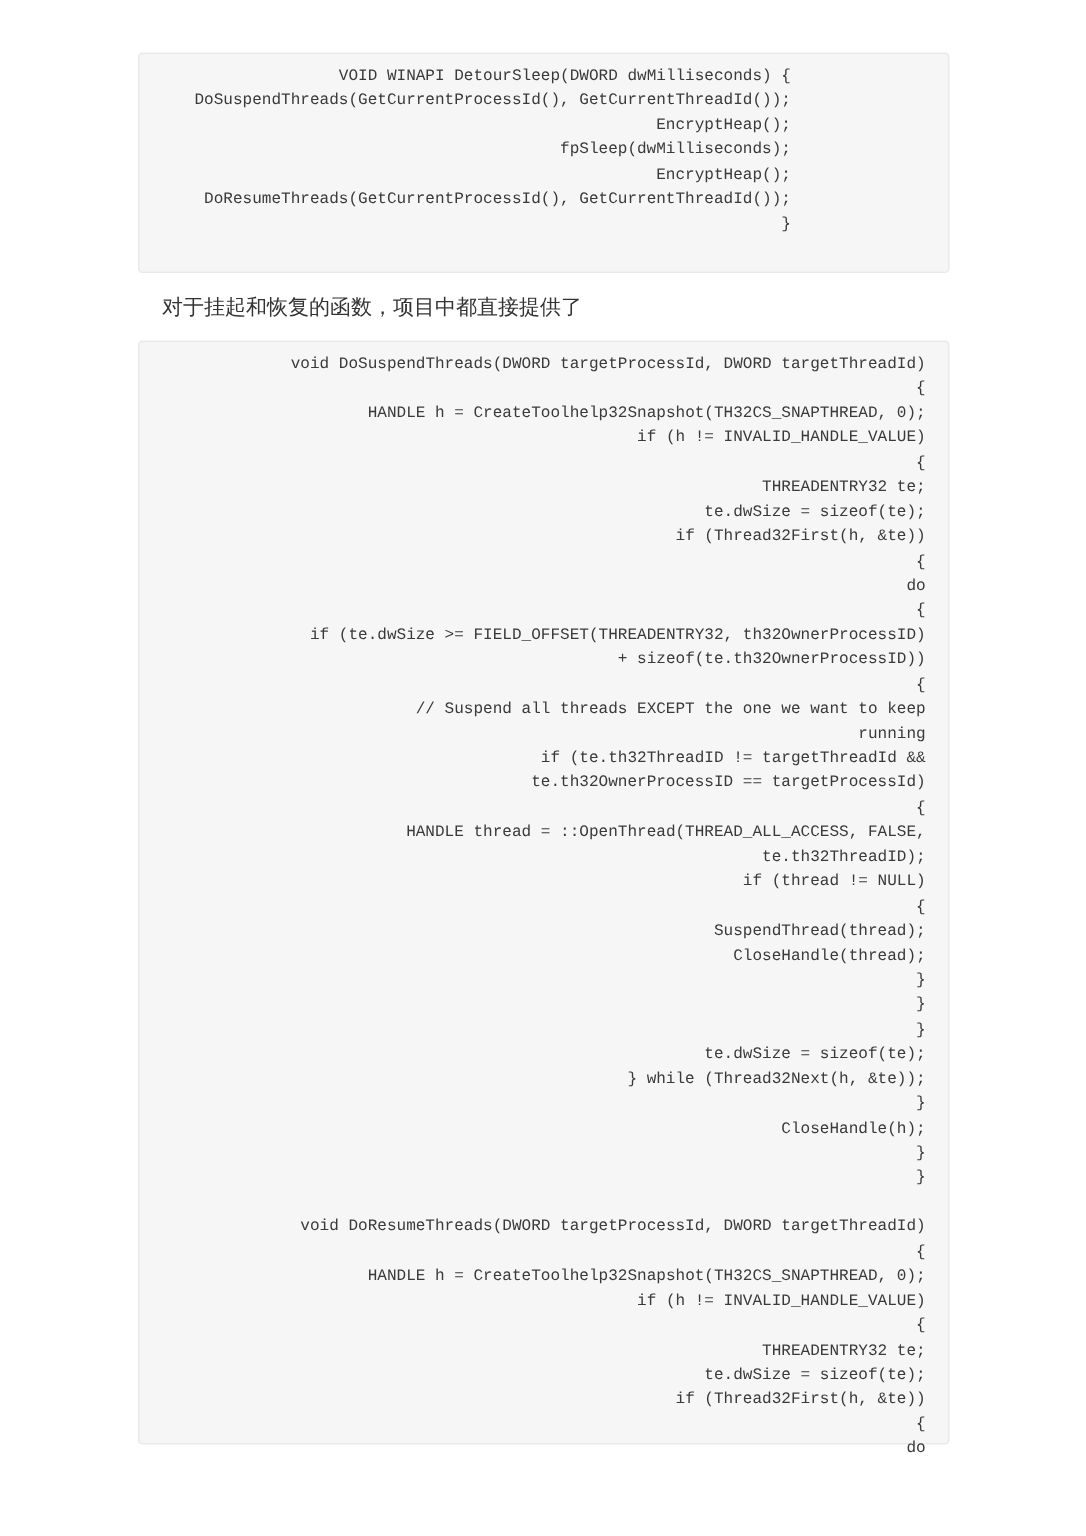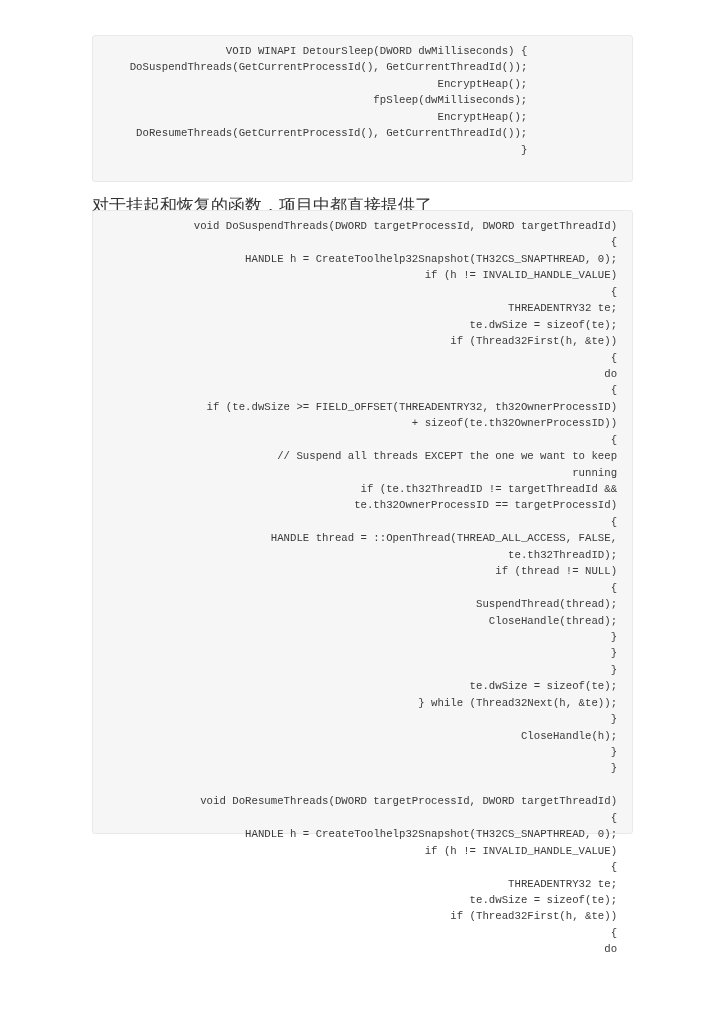--- a/index.html
+++ b/index.html
@@ -37,30 +37,30 @@
       display: block;
       height: 16.45px;
       text-align: right;
     }
     #code-block-1 {
       top: 35px;
       height: 147px;
     }
     #code-block-1 pre { top: 7px; }
     #code-block-2 {
-      top: 210px;
-      height: 624px;
+      top: 227px;
+      height: 736px;
     }
     #code-block-2 pre { top: 7px; }
     .paragraph {
       position: absolute;
-      left: 92px;
+      left: 108px;
       top: 197px;
       font-family: "DejaVu Sans", "Liberation Sans", sans-serif;
-      font-size: 17px;
+      font-size: 14px;
       line-height: 16px;
       color: #333333;
       margin: 0;
     }
   </style>
 </head>
 <body>
 
 <div class="code-block" id="code-block-1">
   <pre><span class="code-line">VOID WINAPI DetourSleep(DWORD dwMilliseconds) {</span><span class="code-line">    DoSuspendThreads(GetCurrentProcessId(), GetCurrentThreadId());</span><span class="code-line">    EncryptHeap();</span><span class="code-line">    fpSleep(dwMilliseconds);</span><span class="code-line">    EncryptHeap();</span><span class="code-line">    DoResumeThreads(GetCurrentProcessId(), GetCurrentThreadId());</span><span class="code-line">}</span></pre>

